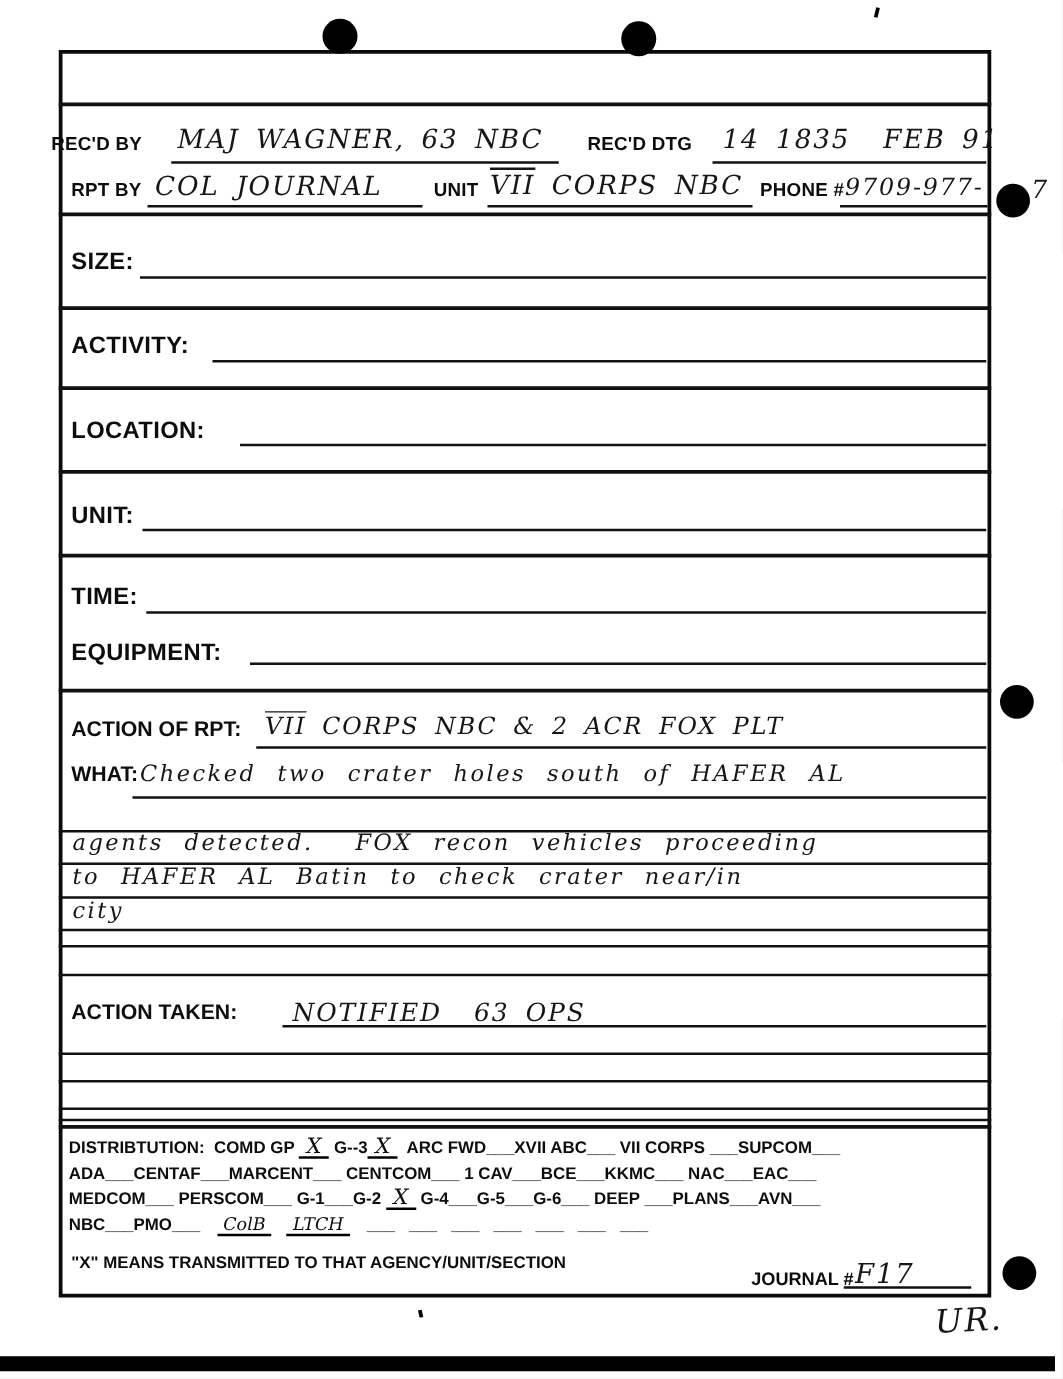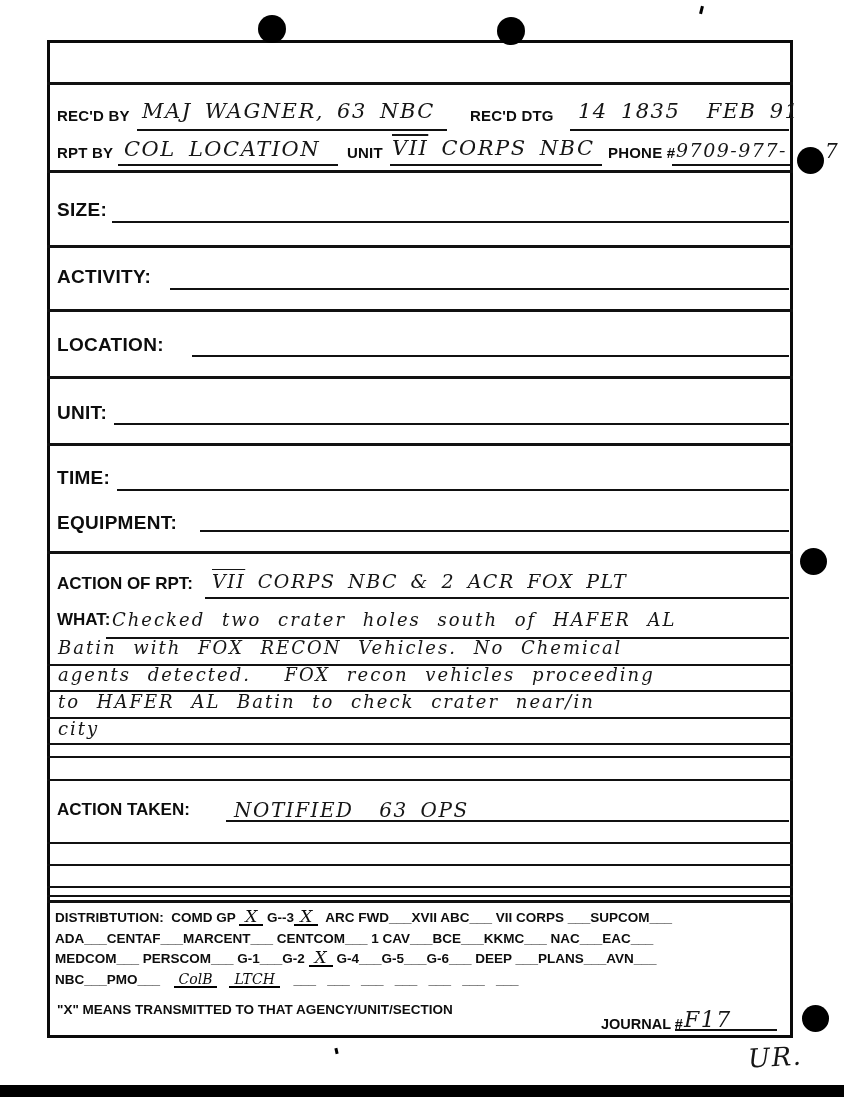--- a/index.html
+++ b/index.html
@@ -31,29 +31,29 @@
 </style>
 </head>
 <body>
 
 <div class="page">
 
   <div class="form-border"></div>
 
   <div class="ln" style="left:47px;top:82px;width:746px;height:3px;"></div>
 
-  <div class="lbl lbl-md" style="left:57px;top:107px;">REC'D BY</div>
+  <div class="lbl lbl-md" style="left:41px;top:107px;">REC'D BY</div>
   <div class="hw hw-md" style="left:142px;top:99px;">MAJ WAGNER, 63 NBC</div>
   <div class="ln" style="left:137px;top:129px;width:310px;"></div>
   <div class="lbl lbl-md" style="left:470px;top:107px;">REC'D DTG</div>
   <div class="hw hw-md" style="left:578px;top:99px;">14 1835  FEB 91</div>
   <div class="ln" style="left:570px;top:129px;width:219px;"></div>
 
   <div class="lbl lbl-md" style="left:57px;top:144px;">RPT BY</div>
-  <div class="hw hw-md" style="left:124px;top:137px;">COL LOCATION</div>
+  <div class="hw hw-md" style="left:124px;top:137px;">COL JOURNAL</div>
   <div class="ln" style="left:118px;top:164px;width:220px;"></div>
   <div class="lbl lbl-md" style="left:347px;top:144px;">UNIT</div>
   <div class="hw hw-md" style="left:392px;top:136px;"><span class="roman">VII</span><span> CORPS NBC</span></div>
   <div class="ln" style="left:390px;top:164px;width:212px;"></div>
   <div class="lbl lbl-md" style="left:608px;top:144px;">PHONE #</div>
   <div class="hw hw-sm" style="left:676px;top:139px;">9709-977-</div>
   <div class="ln" style="left:672px;top:164px;width:118px;"></div>
   <div class="ln" style="left:47px;top:170px;width:746px;height:3px;"></div>
 
   <div class="lbl lbl-lg" style="left:57px;top:199px;">SIZE:</div>
@@ -79,21 +79,20 @@
   <div class="ln" style="left:200px;top:530px;width:589px;"></div>
   <div class="ln" style="left:47px;top:551px;width:746px;height:3px;"></div>
 
   <div class="lbl" style="left:57px;top:574px;font-size:17px;">ACTION OF RPT:</div>
   <div class="hw hw-sm" style="left:212px;top:570px;"><span class="roman">VII</span><span> CORPS NBC &amp; 2 ACR FOX PLT</span></div>
   <div class="ln" style="left:205px;top:597px;width:584px;"></div>
 
   <div class="lbl" style="left:57px;top:610px;font-size:17px;">WHAT:</div>
   <div class="hw hw-what" style="left:112px;top:609px;">Checked two crater holes south of HAFER AL</div>
   <div class="ln" style="left:106px;top:637px;width:683px;"></div>
-  <div class="hw hw-what" style="left:58px;top:637px;">Batin with FOX RECON Vehicles. No Chemical</div>
   <div class="ln" style="left:47px;top:664px;width:746px;"></div>
   <div class="hw hw-what" style="left:58px;top:664px;">agents detected.  FOX recon vehicles proceeding</div>
   <div class="ln" style="left:47px;top:690px;width:746px;"></div>
   <div class="hw hw-what" style="left:58px;top:691px;">to HAFER AL Batin to check crater near/in</div>
   <div class="ln" style="left:47px;top:717px;width:746px;"></div>
   <div class="hw hw-what" style="left:58px;top:718px;">city</div>
   <div class="ln" style="left:47px;top:743px;width:746px;"></div>
   <div class="ln" style="left:47px;top:756px;width:746px;"></div>
   <div class="ln" style="left:47px;top:779px;width:746px;"></div>
 

